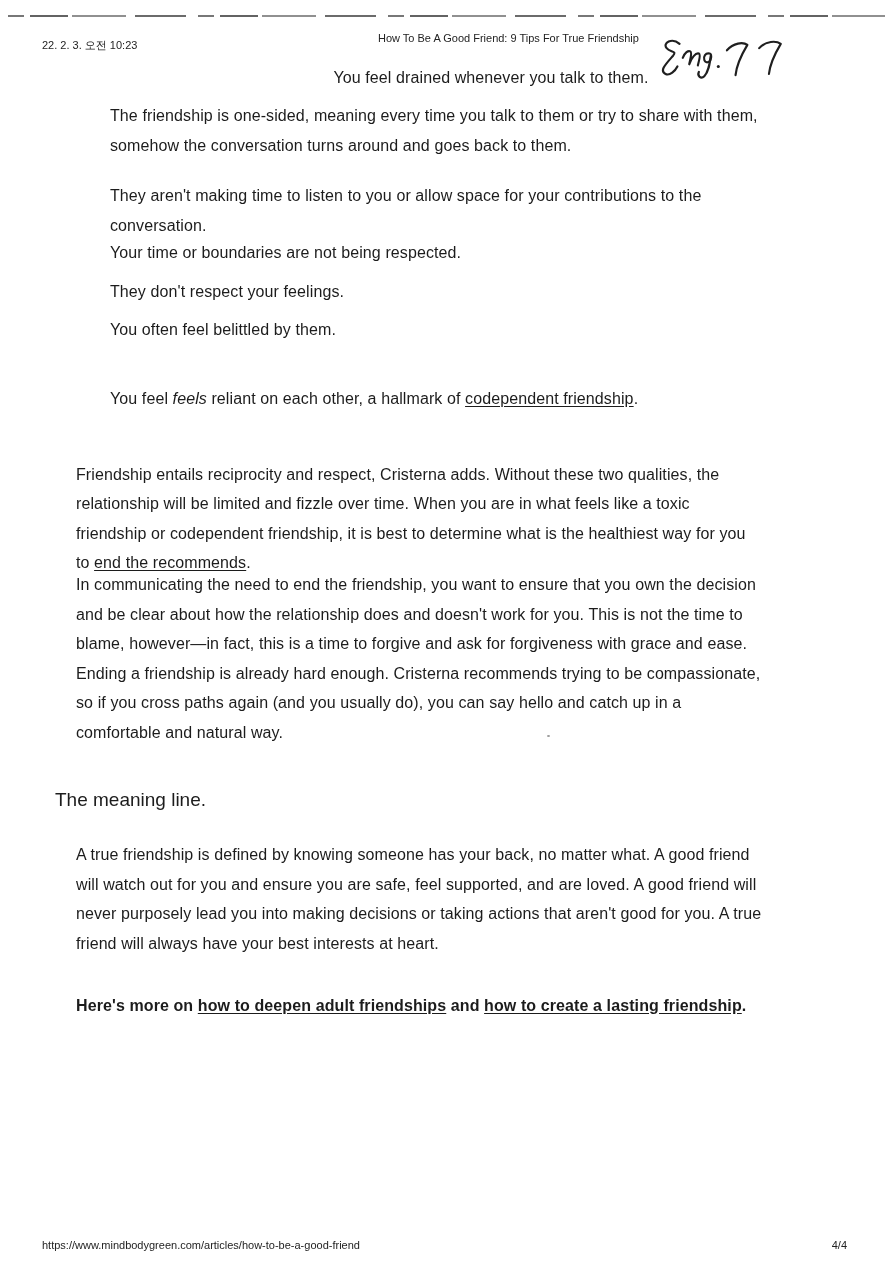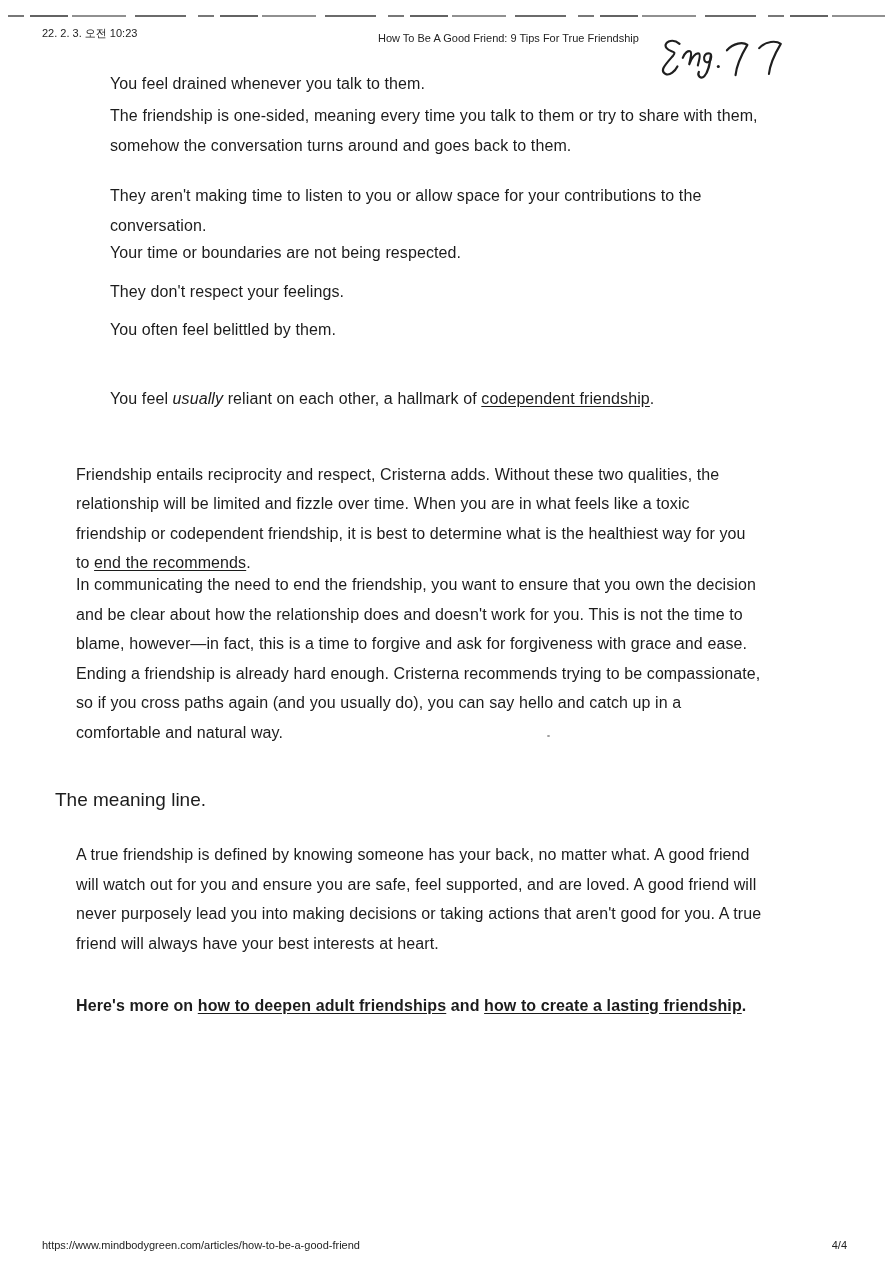--- a/index.html
+++ b/index.html
@@ -27,48 +27,48 @@
   .lnk{text-decoration:underline;text-underline-offset:2px;color:inherit;cursor:pointer;}
   .ftr{font-size:11px;color:#232323;white-space:nowrap;}
   .speck{position:absolute;left:547px;top:735px;width:3px;height:2px;background:#9a9a9a;border-radius:50%;}
   .hand svg{display:block;}
 </style>
 </head>
 <body>
 
 <div class="scanline"></div>
 
-<div class="abs hdr" style="left:42px;top:26px;">22. 2. 3. 오전 10:23</div>
+<div class="abs hdr" style="left:42px;top:38px;">22. 2. 3. 오전 10:23</div>
 <div class="abs hdr" style="left:378px;top:32px;">How To Be A Good Friend: 9 Tips For True Friendship</div>
 
 <div class="abs hand" style="left:658px;top:38px;" aria-label="Eng. 7 7">
   <svg width="140" height="44" viewBox="0 0 130 40">
     <g fill="none" stroke="#1f1f1f" stroke-width="2" stroke-linecap="round" stroke-linejoin="round">
       <path d="M20 5 C13 -1 4 4 8 9 C11 13 18 11 14 16 C7 24 1 30 7 33 C11 35 16 30 18 26"></path>
       <path d="M23 18 C25 13 28 11 30 12 C32 13 30 19 29 24 C31 18 35 13 38 14 C40 15 38 21 37 25"></path>
       <path d="M48 14 C44 13 42 17 43 20 C44 23 48 23 49 19 C50 16 49 14 48 14"></path>
       <path d="M49 16 C48 24 47 31 43 35 C40 38 36 35 38 31"></path>
       <circle cx="56" cy="26" r="1.4" fill="#1f1f1f" stroke="none"></circle>
       <path d="M64 11 C70 4 79 3 83 6 C77 16 73 25 72 34"></path>
       <path d="M94 9 C100 2 110 2 114 5 C108 15 104 24 103 33"></path>
     </g>
   </svg>
 </div>
 
-<div class="abs body-text indent" style="top:69px;">You feel drained whenever you talk to them.</div>
+<div class="abs body-text indent" style="top:63px;text-align:center;">You feel drained whenever you talk to them.</div>
 <div class="abs body-text indent" style="top:101px;">The friendship is one-sided, meaning every time you talk to them or try to share with them,
 somehow the conversation turns around and goes back to them.</div>
 <div class="abs body-text indent" style="top:168px;margin-top:13px;">They aren't making time to listen to you or allow space for your contributions to the
 conversation.</div>
 <div class="abs body-text indent" style="top:238px;">Your time or boundaries are not being respected.</div>
 <div class="abs body-text indent" style="top:277px;">They don't respect your feelings.</div>
 <div class="abs body-text indent" style="top:315px;">You often feel belittled by them.</div>
 
 <div class="abs body-text indent" style="top:354px;">
-  <span>You feel </span><i>usually</i><span> reliant on each other, a hallmark of </span><span class="lnk">codependent friendship</span><span>.</span>
+  <span>You feel </span><i>feels</i><span> reliant on each other, a hallmark of </span><span class="lnk">codependent friendship</span><span>.</span>
 </div>
 
 <div class="abs body-text para" style="top:430px;">
   <span>Friendship entails reciprocity and respect, Cristerna adds. Without these two qualities, the
 relationship will be limited and fizzle over time. When you are in what feels like a toxic
 friendship or codependent friendship, it is best to determine what is the healthiest way for you
 to </span><span class="lnk">end the recommends</span><span>.</span>
 </div>
 
 <div class="abs body-text para" style="top:570px;">In communicating the need to end the friendship, you want to ensure that you own the decision

